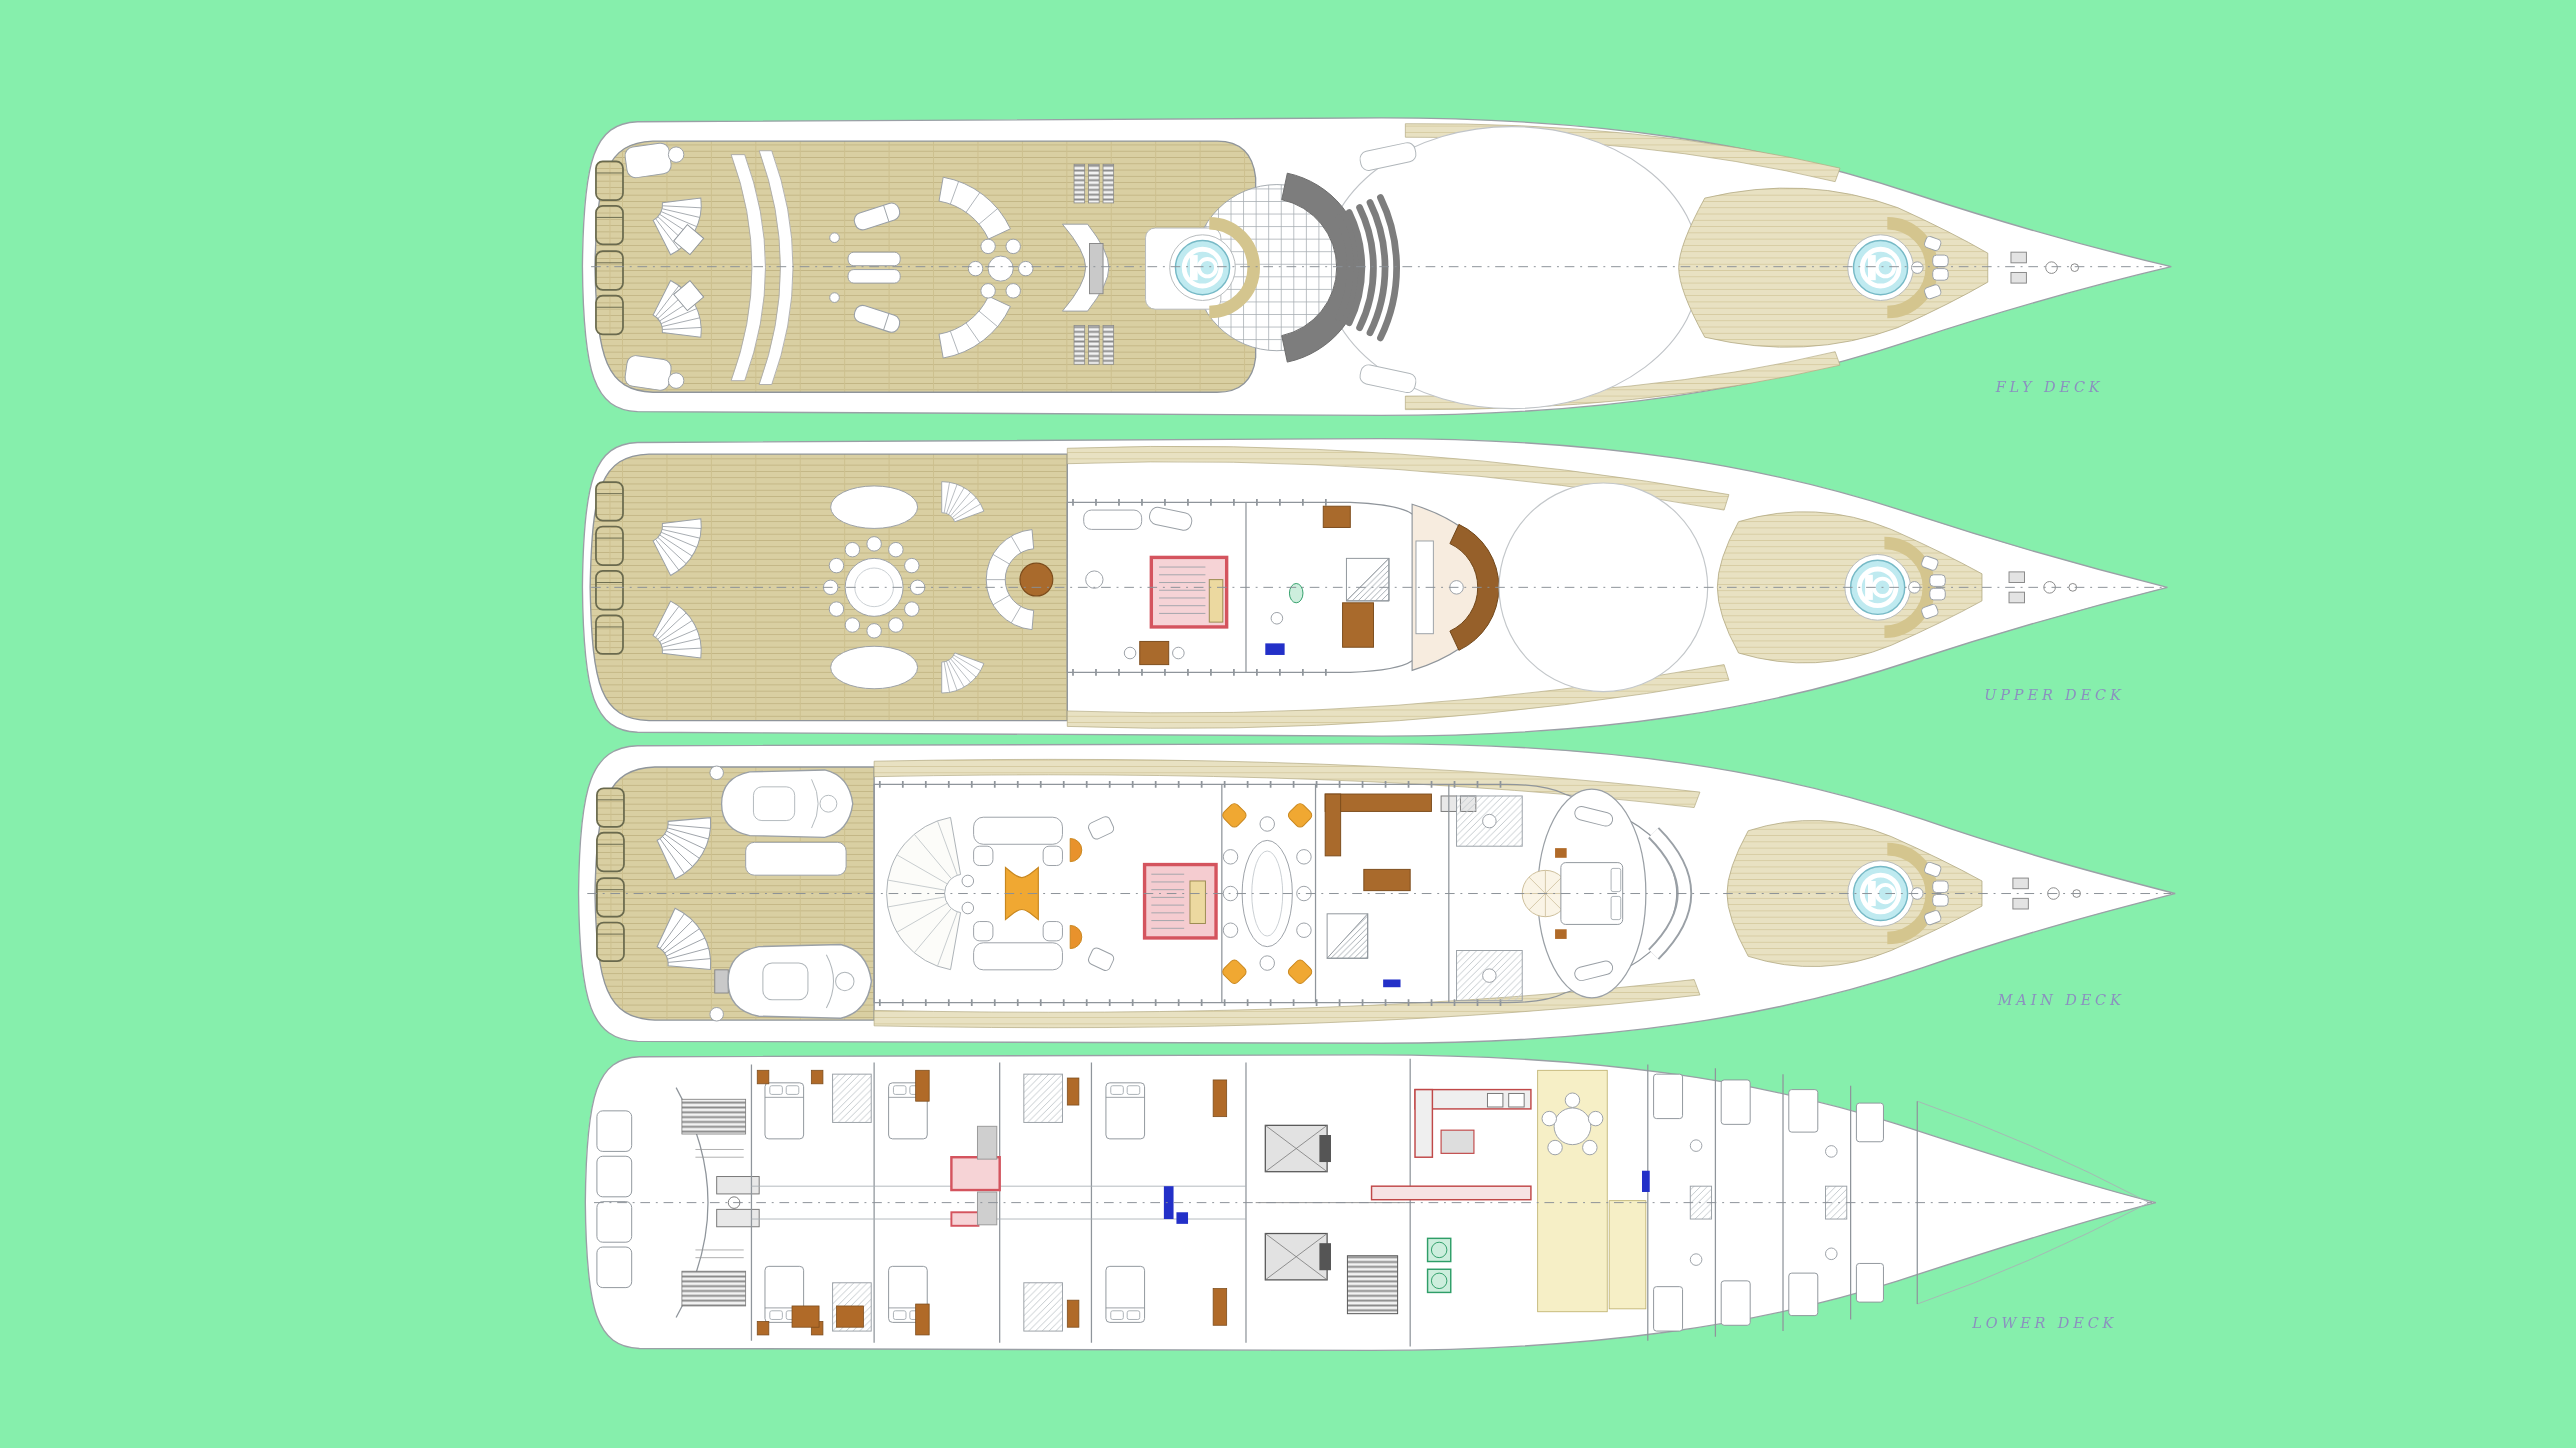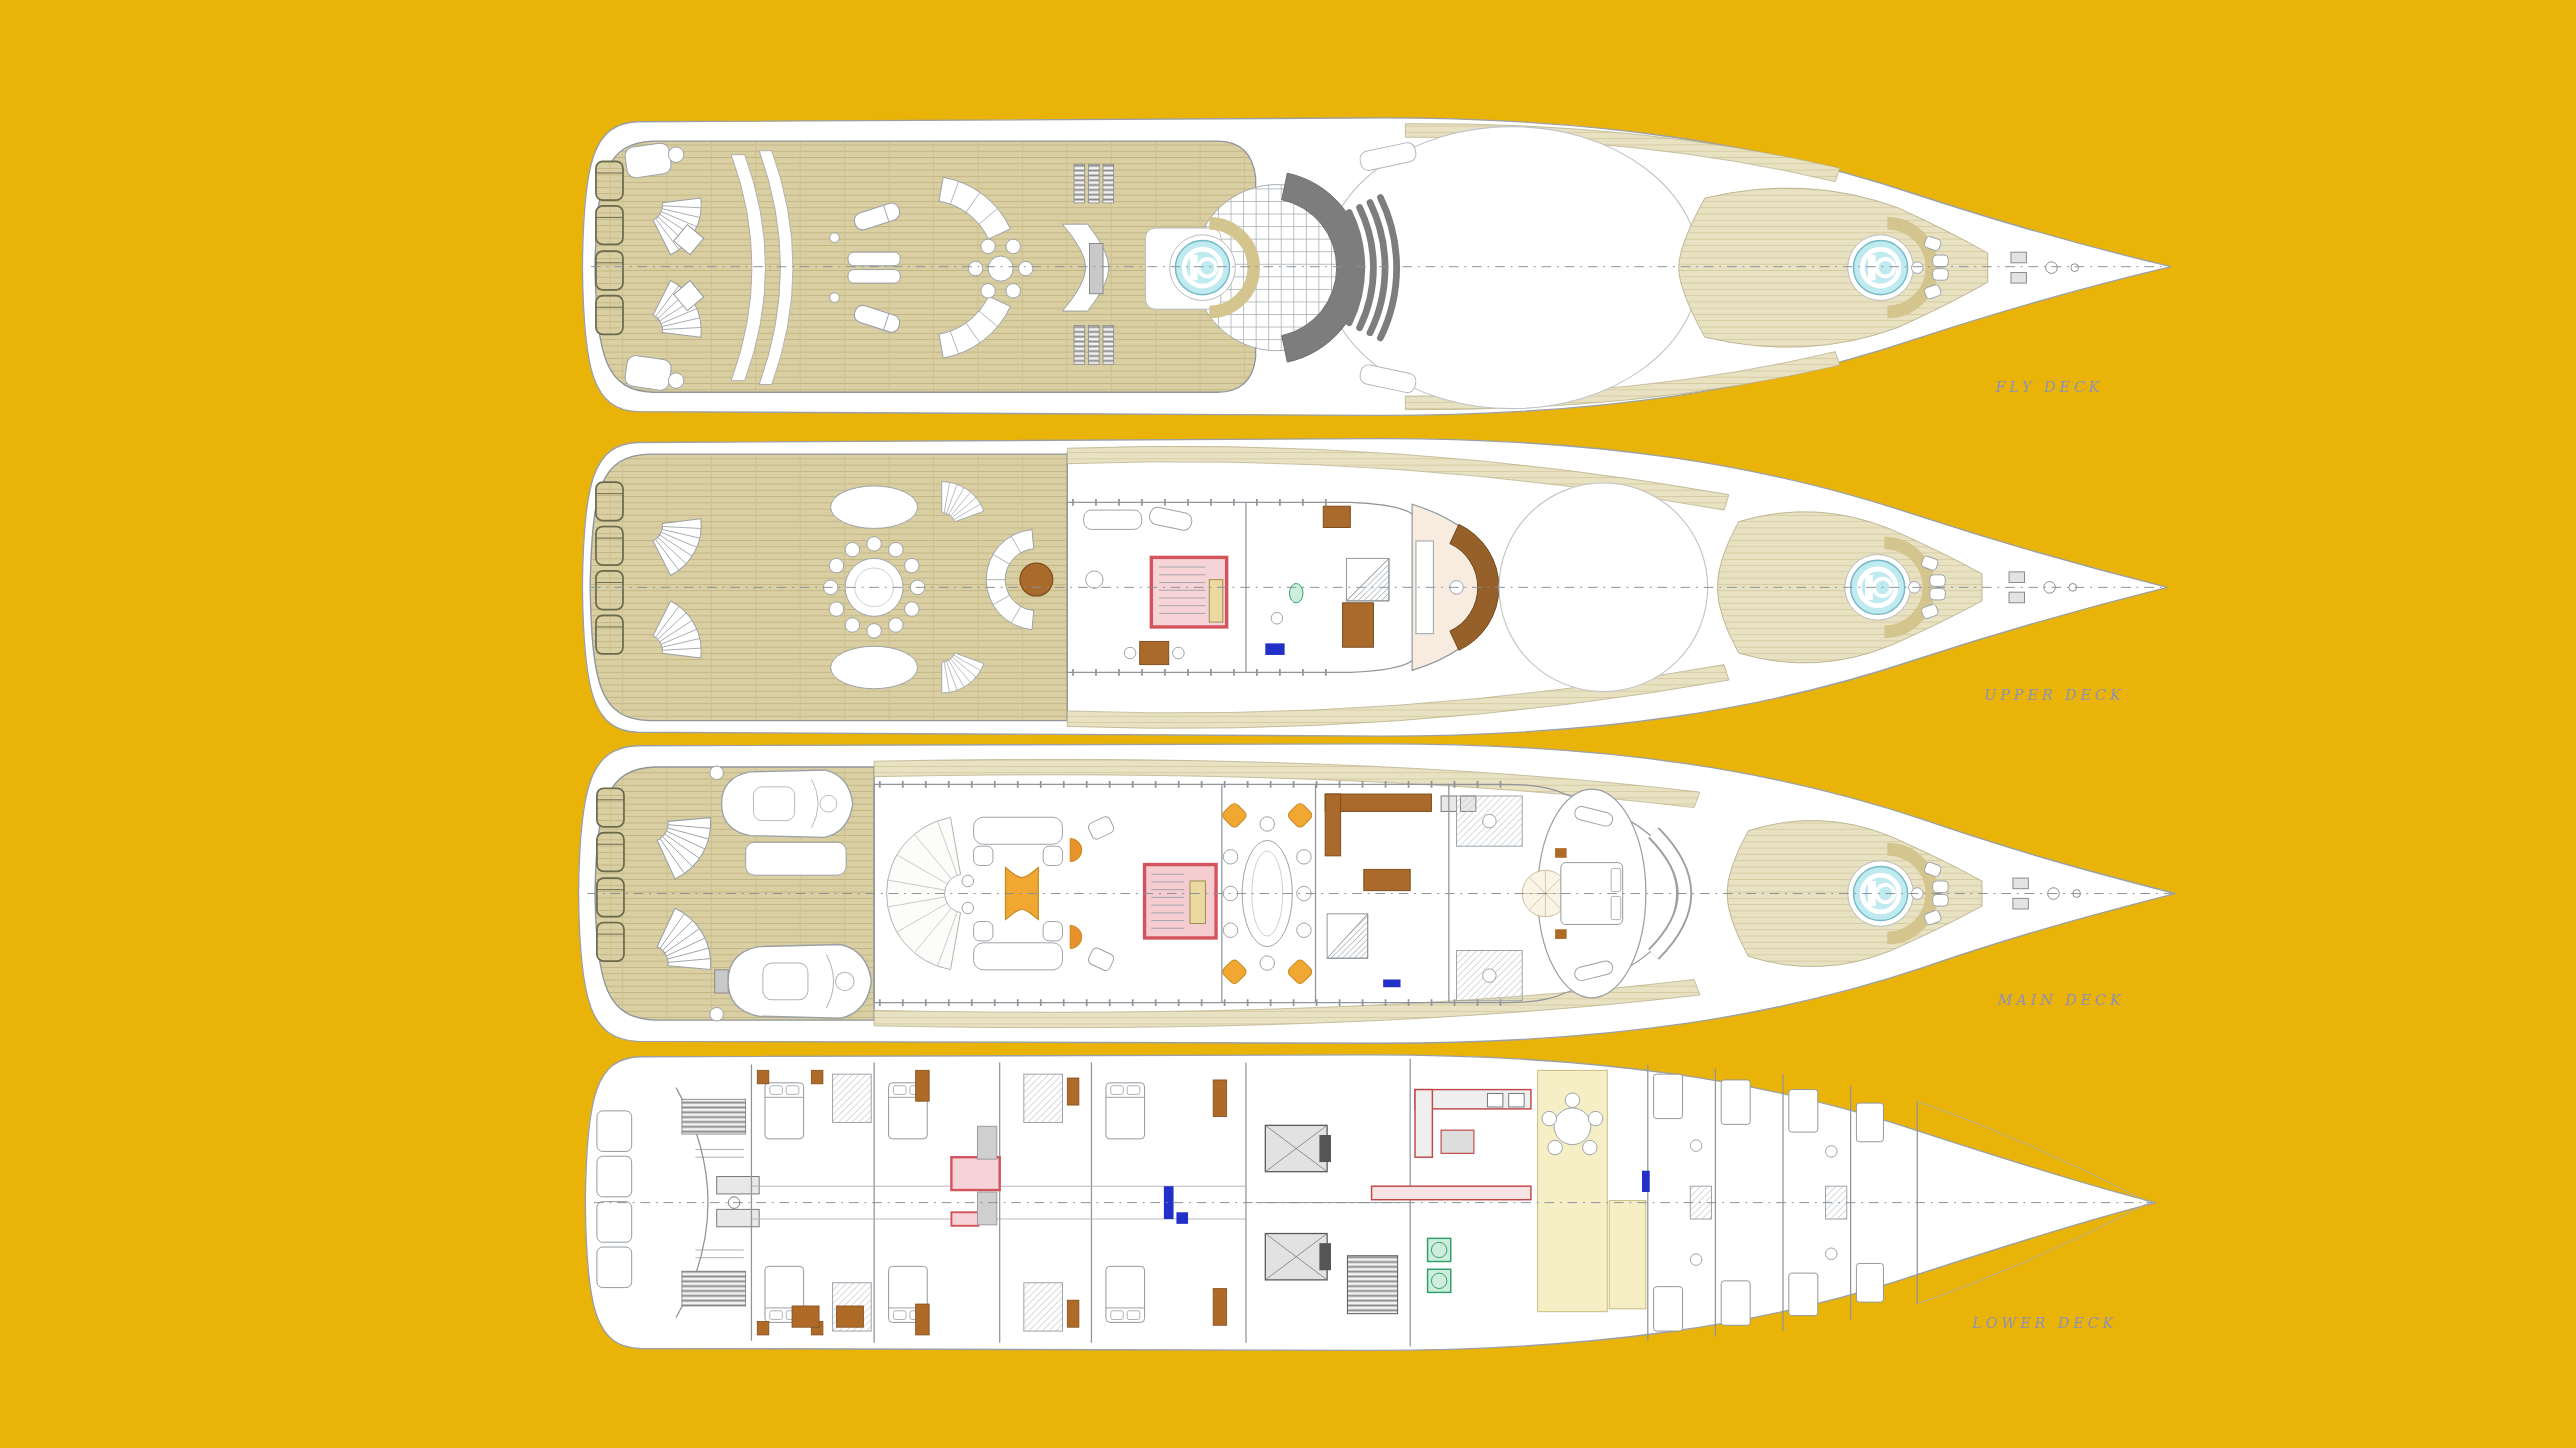--- a/index.html
+++ b/index.html
@@ -1,16 +1,16 @@
 <!DOCTYPE html>
 <html><head>
 <meta charset="utf-8">
 <style>
   html,body{margin:0;padding:0;background:#ffffff;}
-  #stage{position:relative;width:2576px;height:1449px;background:#eab308;overflow:hidden;font-family:"DejaVu Serif","Liberation Serif",serif;}
+  #stage{position:relative;width:2576px;height:1449px;background:#86efac;overflow:hidden;font-family:"DejaVu Serif","Liberation Serif",serif;}
   svg{position:absolute;left:0;top:0;}
   .decklabel{font-family:"DejaVu Serif","Liberation Serif",serif;font-style:italic;font-size:15px;letter-spacing:4px;fill:#8b90bf;}
   .wall{stroke:#8f959b;stroke-width:1.3;fill:none;}
   .thin{stroke:#aab0b5;stroke-width:0.9;fill:none;}
 </style>
 </head>
 <body>
 
 <div id="stage">
 <svg width="2576" height="1449" viewBox="0 0 2667 1500">

